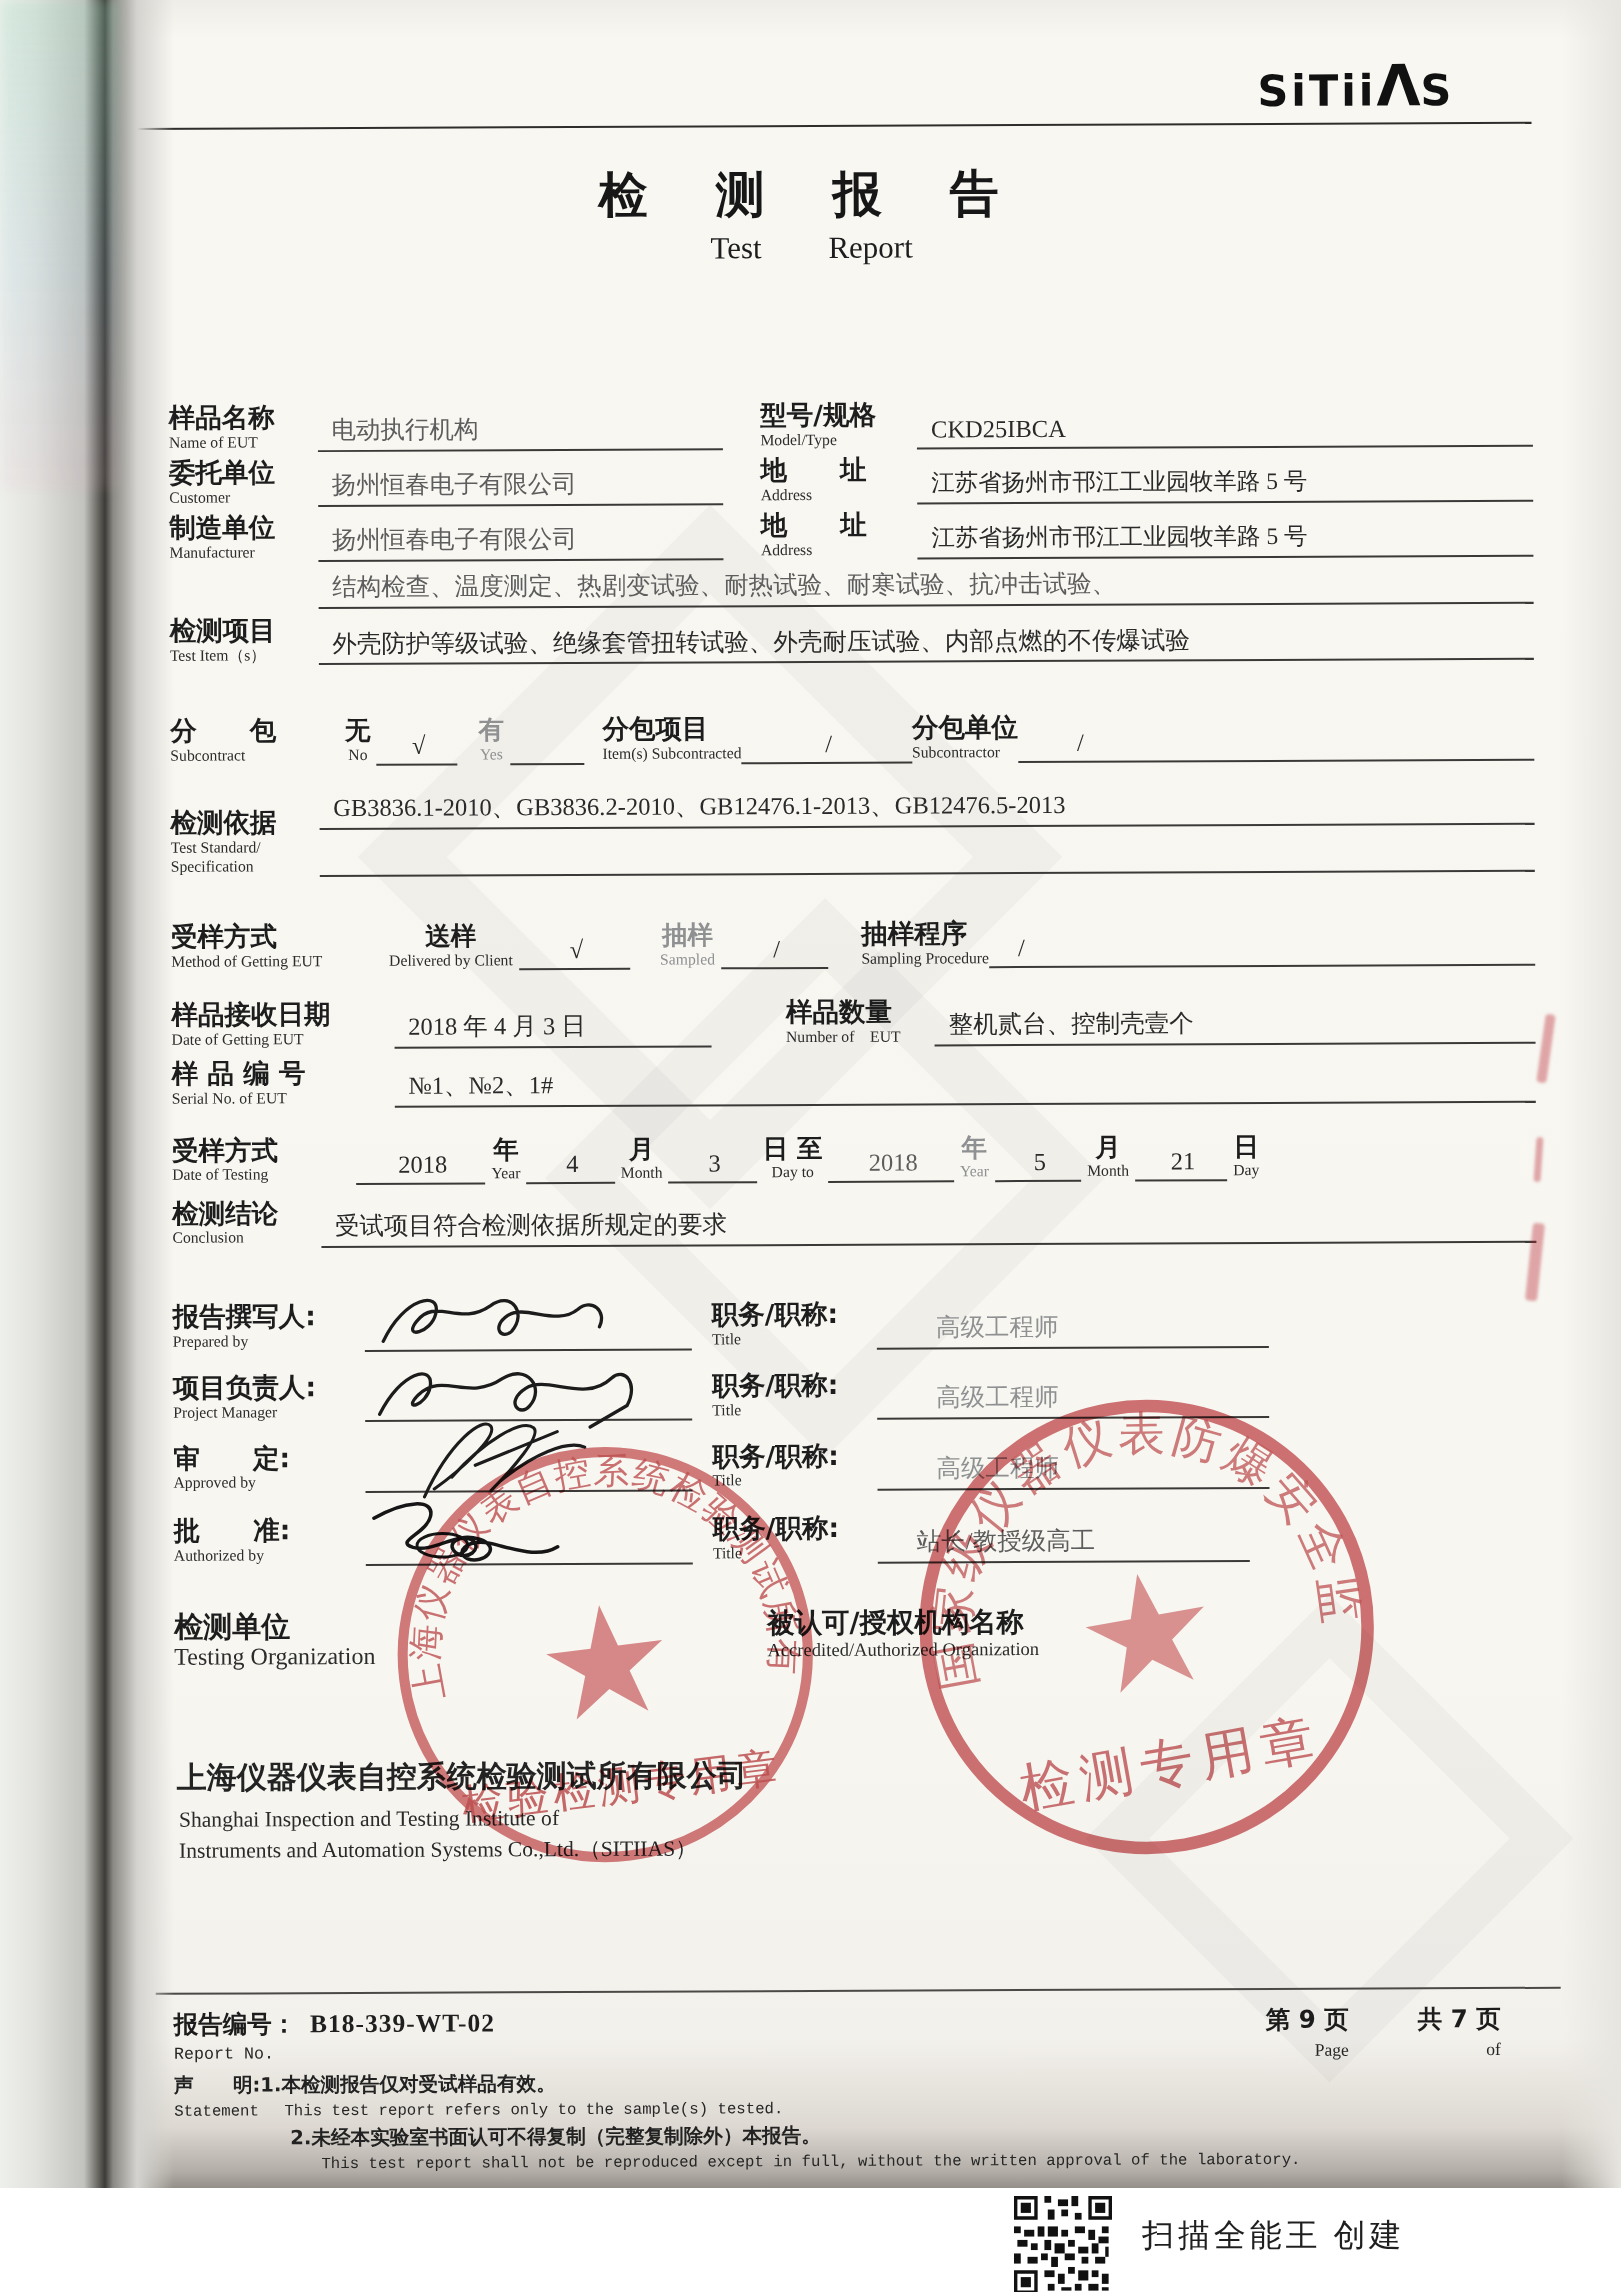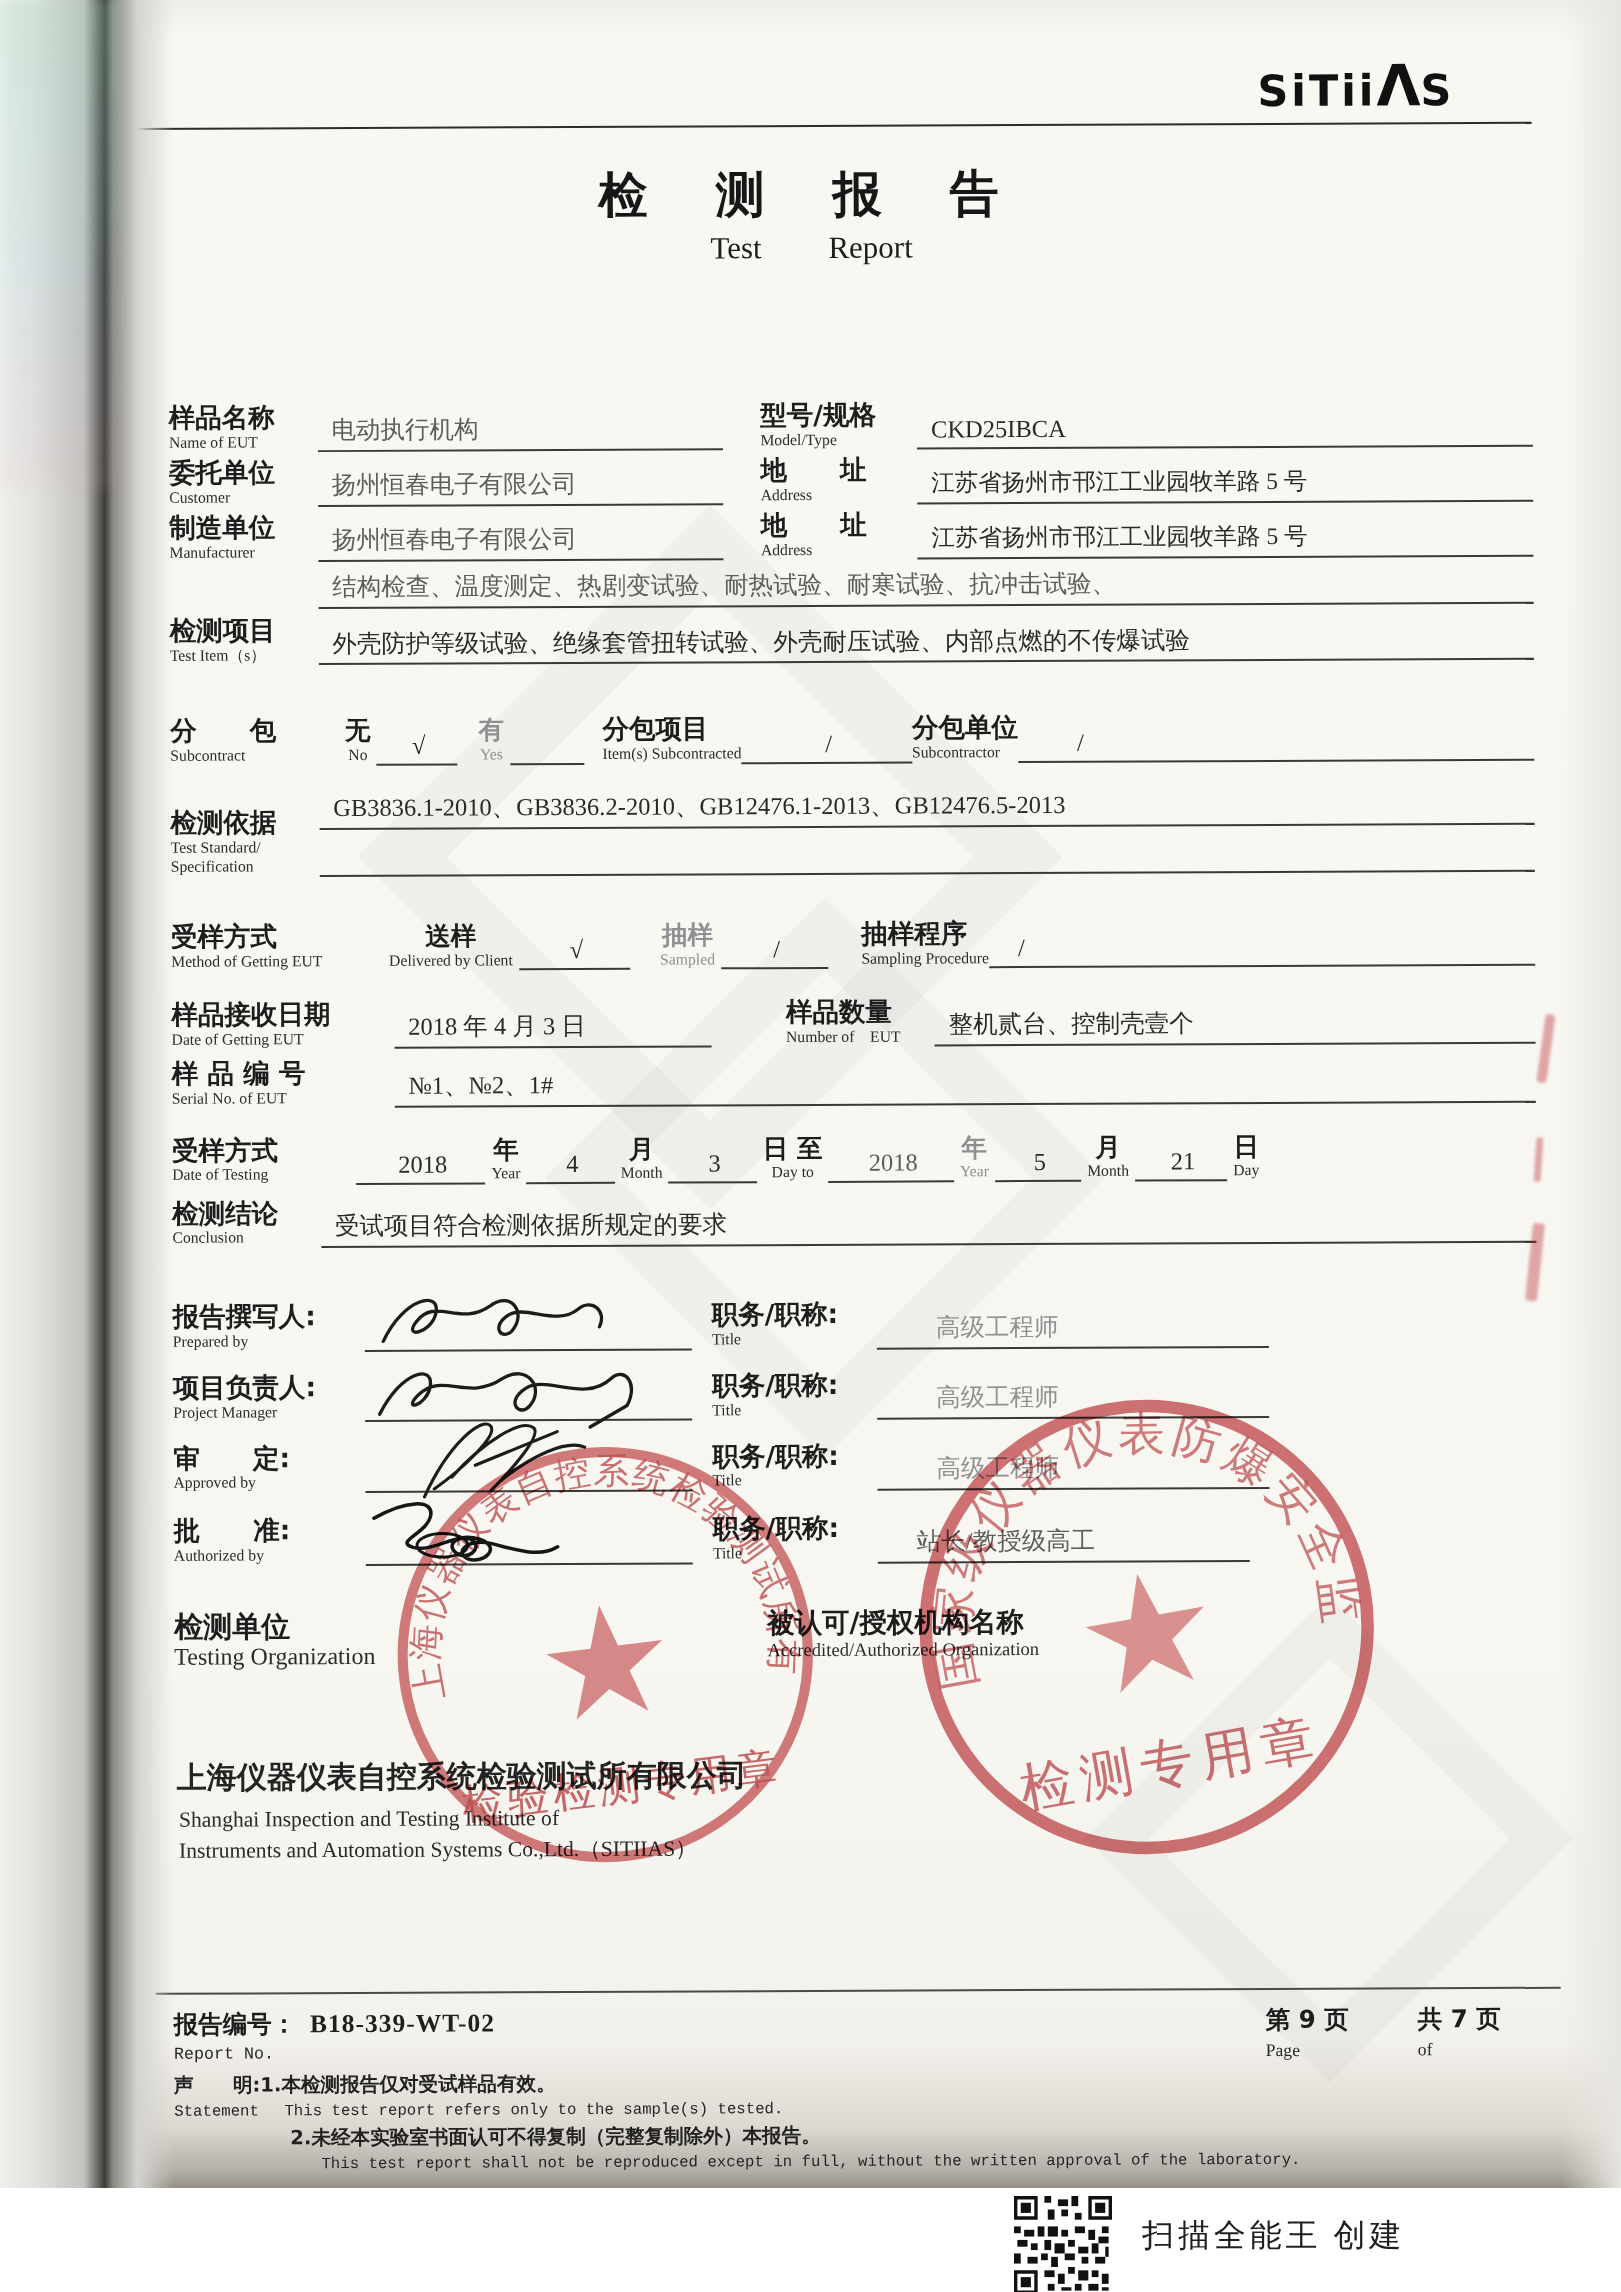--- a/index.html
+++ b/index.html
@@ -67,21 +67,21 @@
 
   
   .footer-rule{margin:125px 69px 0 147px;border-top:2px solid #4a4946;}
   .footer{padding:13.7px 90px 0 165px;}
   .fo-row1{display:flex;align-items:flex-start;}
   .repno-zh{font-family:"DejaVu Sans",sans-serif;font-weight:bold;font-size:24.5px;color:#1c1c1c;}
   .repno-val{font-weight:bold;font-size:25.5px;color:#1f1f1f;margin-left:13.7px;letter-spacing:1px;font-family:Liberation Serif, serif;}
   .repno-en{font-family:"Liberation Mono",monospace;font-size:16.7px;color:#262626;margin-top:3.9px;}
   .pagegrp{margin-left:auto;display:flex;gap:69px;padding-right:39px;}
   .pg-zh{font-family:"DejaVu Sans",sans-serif;font-weight:bold;font-size:24.5px;color:#1c1c1c;}
-  .pg-en{font-size:17.6px;margin-top:3.9px;color:#262626;}
+  .pg-en{font-size:17.6px;margin-top:3.9px;color:#262626;text-align:right;}
   .stm{margin-top:5.9px;}
   .stm-row{display:flex;align-items:baseline;}
   .stm-zh{font-family:"DejaVu Sans",sans-serif;font-weight:bold;font-size:19.6px;color:#222;}
   .stm-en{font-family:"Liberation Mono",monospace;font-size:15.7px;color:#262626;}
 
   
   .scanbar{position:absolute;left:0;top:2188px;width:1621px;height:105px;background:#ffffff;}
   .qr{position:absolute;left:1014px;top:7.8px;}
   .scantext{position:absolute;left:1142px;top:25.5px;font-size:32px;color:#1f1f1f;letter-spacing:3.9px;font-family:"Liberation Serif",serif;}
 </style>

